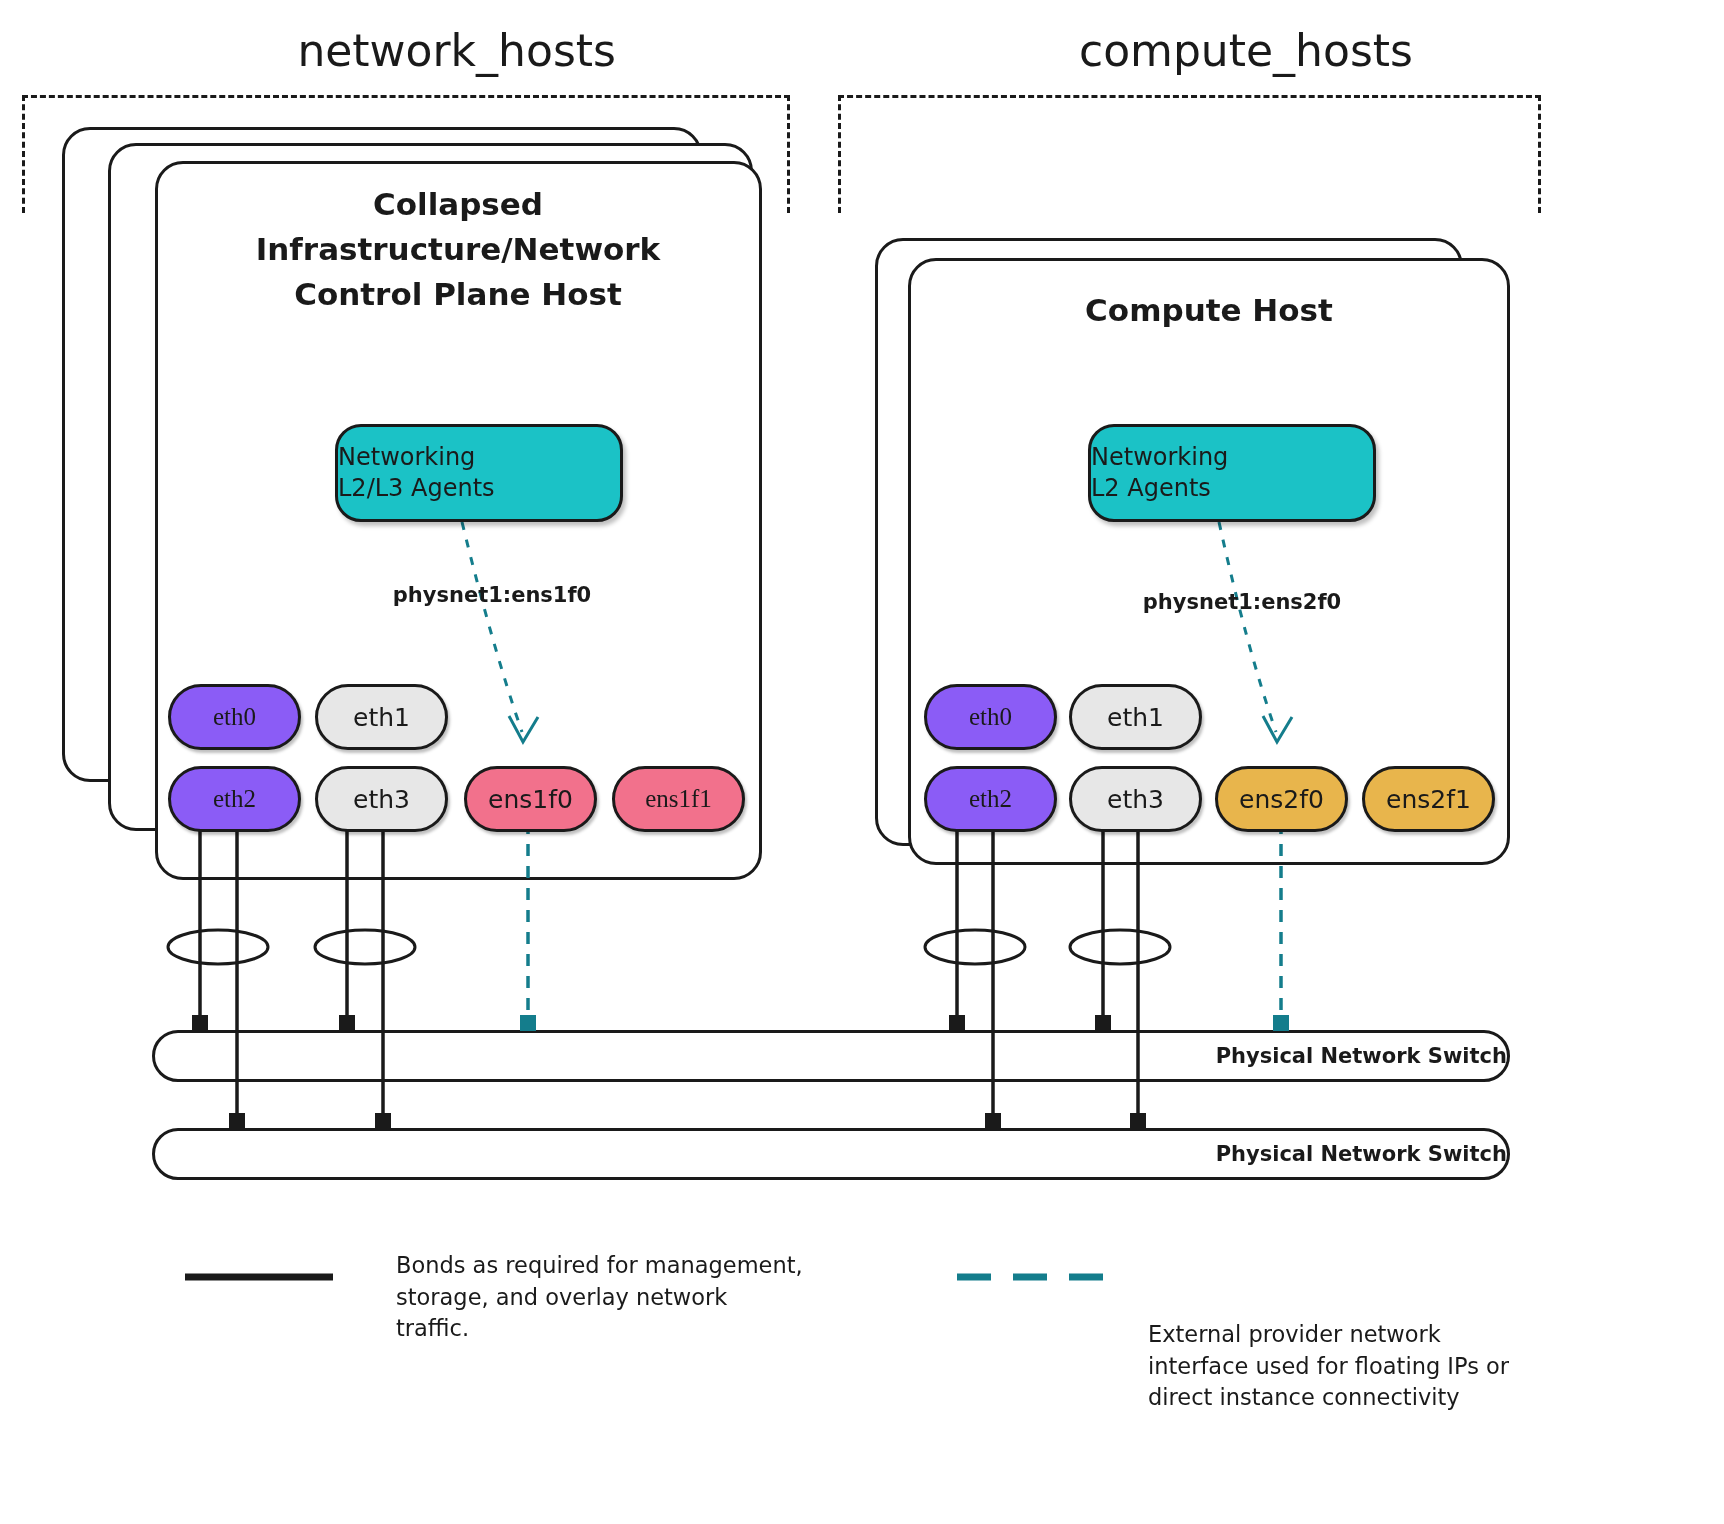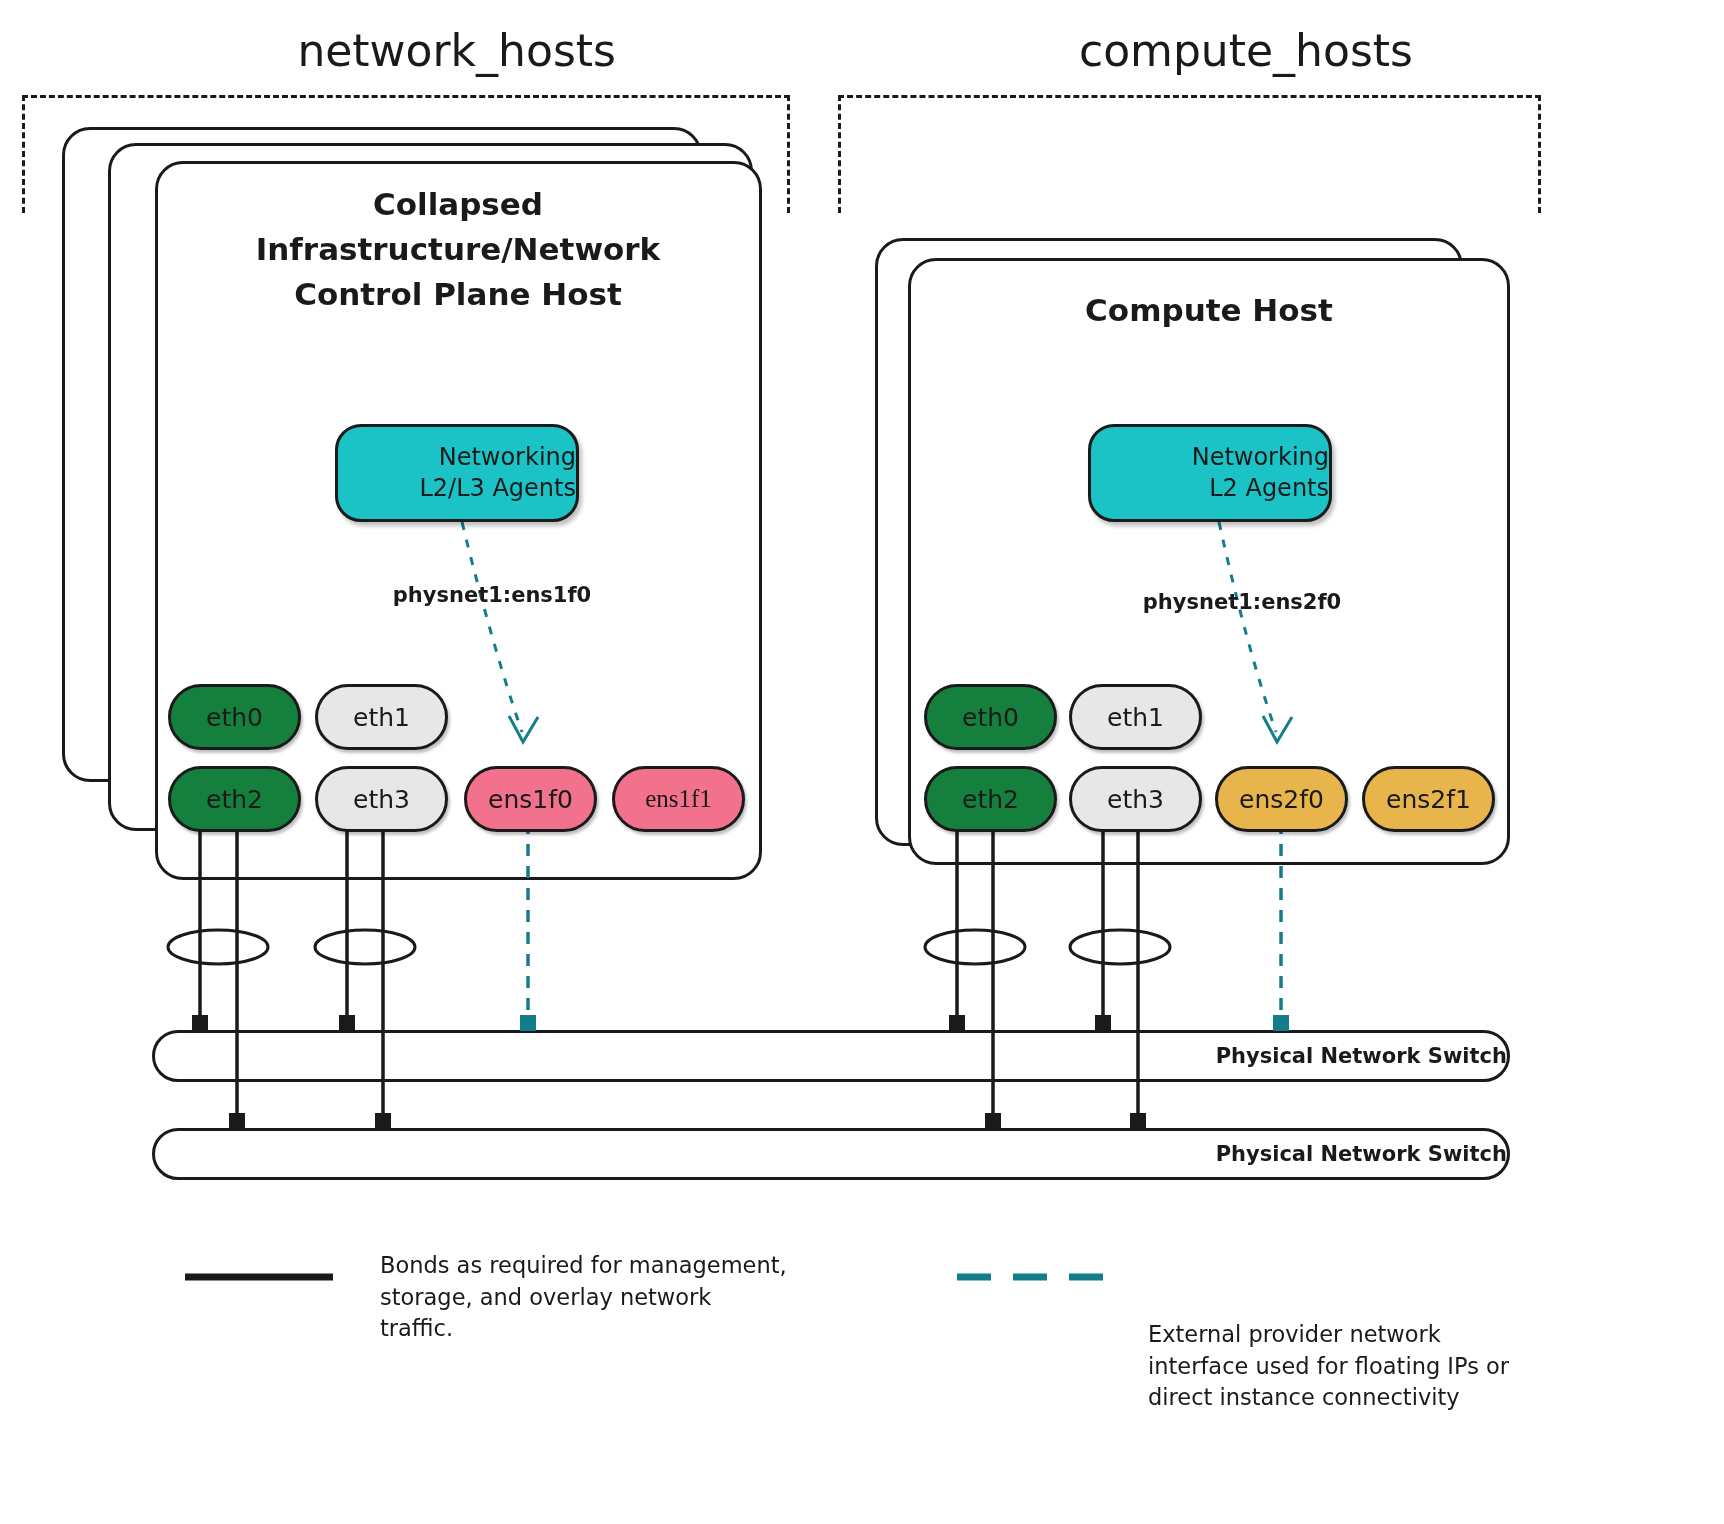--- a/index.html
+++ b/index.html
@@ -36,36 +36,35 @@
   .host-title {
     position: absolute;
     font-weight: bold;
     font-size: 31px;
     line-height: 1.45;
     text-align: center;
     z-index: 3;
   }
   .agent-box {
     position: absolute;
-    width: 244px;
+    width: 288px;
     height: 98px;
     background: #1bc2c6;
     border: 3px solid #1a1a1a;
     border-radius: 26px;
     box-sizing: border-box;
     display: flex;
     flex-direction: column;
-    align-items: flex-end;
+    align-items: flex-start;
     justify-content: center;
     text-align: center;
     font-size: 24px;
     line-height: 1.3;
     z-index: 3;
     box-shadow: 3px 4px 4px rgba(0,0,0,0.25);
-    padding-left: 42px;
   }
   .physnet-label {
     position: absolute;
     width: 230px;
     font-weight: bold;
     font-size: 21px;
     text-align: center;
     z-index: 3;
   }
   .nic {
@@ -75,21 +74,21 @@
     border: 3px solid #1a1a1a;
     border-radius: 36px;
     box-sizing: border-box;
     display: flex;
     align-items: center;
     justify-content: center;
     font-size: 25px;
     z-index: 3;
     box-shadow: 2px 3px 3px rgba(0,0,0,0.25);
   }
-  .nic.dark  { background: #15803d; }
+  .nic.dark  { background: #8b5cf6; font-family: Liberation Serif, serif; }
   .nic.light { background: #e7e7e7; }
   .nic.pink  { background: #f2718c; }
   .nic.gold  { background: #e8b54c; }
   .switch {
     position: absolute;
     left: 152px;
     width: 1358px;
     height: 52px;
     background: #ffffff;
     border: 3px solid #1a1a1a;
@@ -210,16 +209,16 @@
 
   <div class="physnet-label" style="left:1127px; top:590px;">physnet1:ens2f0</div>
 
   <div class="nic dark" style="left:924px;  top:684px;">eth0</div>
   <div class="nic light" style="left:1069px; top:684px;">eth1</div>
   <div class="nic dark" style="left:924px;  top:766px;">eth2</div>
   <div class="nic light" style="left:1069px; top:766px;">eth3</div>
   <div class="nic gold" style="left:1215px; top:766px;">ens2f0</div>
   <div class="nic gold" style="left:1362px; top:766px;">ens2f1</div>
 
-  <div class="legend-text" style="left:380px; top:1250px; width:410px;">Bonds as required for management, storage, and overlay network traffic.</div>
+  <div class="legend-text" style="left:396px; top:1250px; width:410px;">Bonds as required for management, storage, and overlay network traffic.</div>
   <div class="legend-text" style="left:1148px; top:1319px; width:400px;">External provider network interface used for floating IPs or direct instance connectivity</div>
 
 </div>
 
 </body></html>

